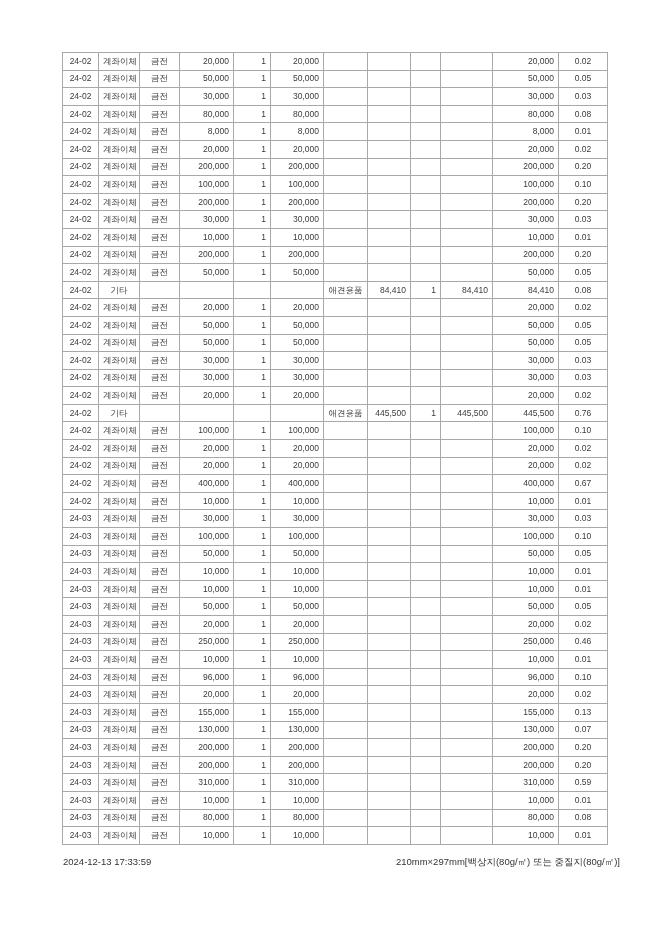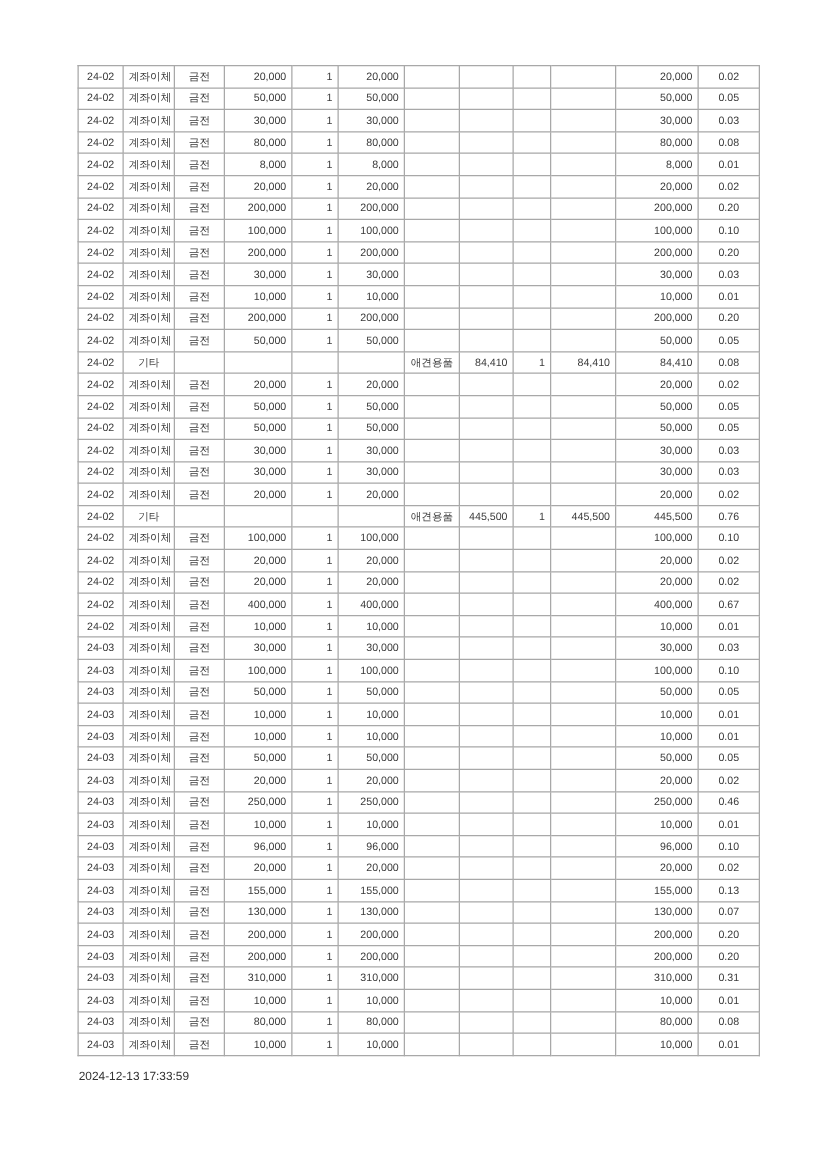--- a/index.html
+++ b/index.html
@@ -644,21 +644,21 @@
           <td style="text-align: center;">계좌이체</td>
           <td style="text-align: center;">금전</td>
           <td style="text-align: right;">310,000</td>
           <td style="text-align: right;">1</td>
           <td style="text-align: right;">310,000</td>
           <td style="text-align: center;"></td>
           <td style="text-align: right;"></td>
           <td style="text-align: right;"></td>
           <td style="text-align: right;"></td>
           <td style="text-align: right;">310,000</td>
-          <td style="text-align: center;">0.31</td>
+          <td style="text-align: center;">0.59</td>
         </tr>
         <tr>
           <td style="text-align: center;">24-03</td>
           <td style="text-align: center;">계좌이체</td>
           <td style="text-align: center;">금전</td>
           <td style="text-align: right;">10,000</td>
           <td style="text-align: right;">1</td>
           <td style="text-align: right;">10,000</td>
           <td style="text-align: center;"></td>
           <td style="text-align: right;"></td>
@@ -693,14 +693,15 @@
           <td style="text-align: right;"></td>
           <td style="text-align: right;"></td>
           <td style="text-align: right;">10,000</td>
           <td style="text-align: center;">0.01</td>
         </tr>
       </tbody>
   </table>
 
   <div class="footer-left">2024-12-13 17:33:59</div>
 
+  <div class="footer-right">210mm×297mm[백상지(80g/㎡) 또는 중질지(80g/㎡)]</div>
 
 </div>
 
 </body></html>

